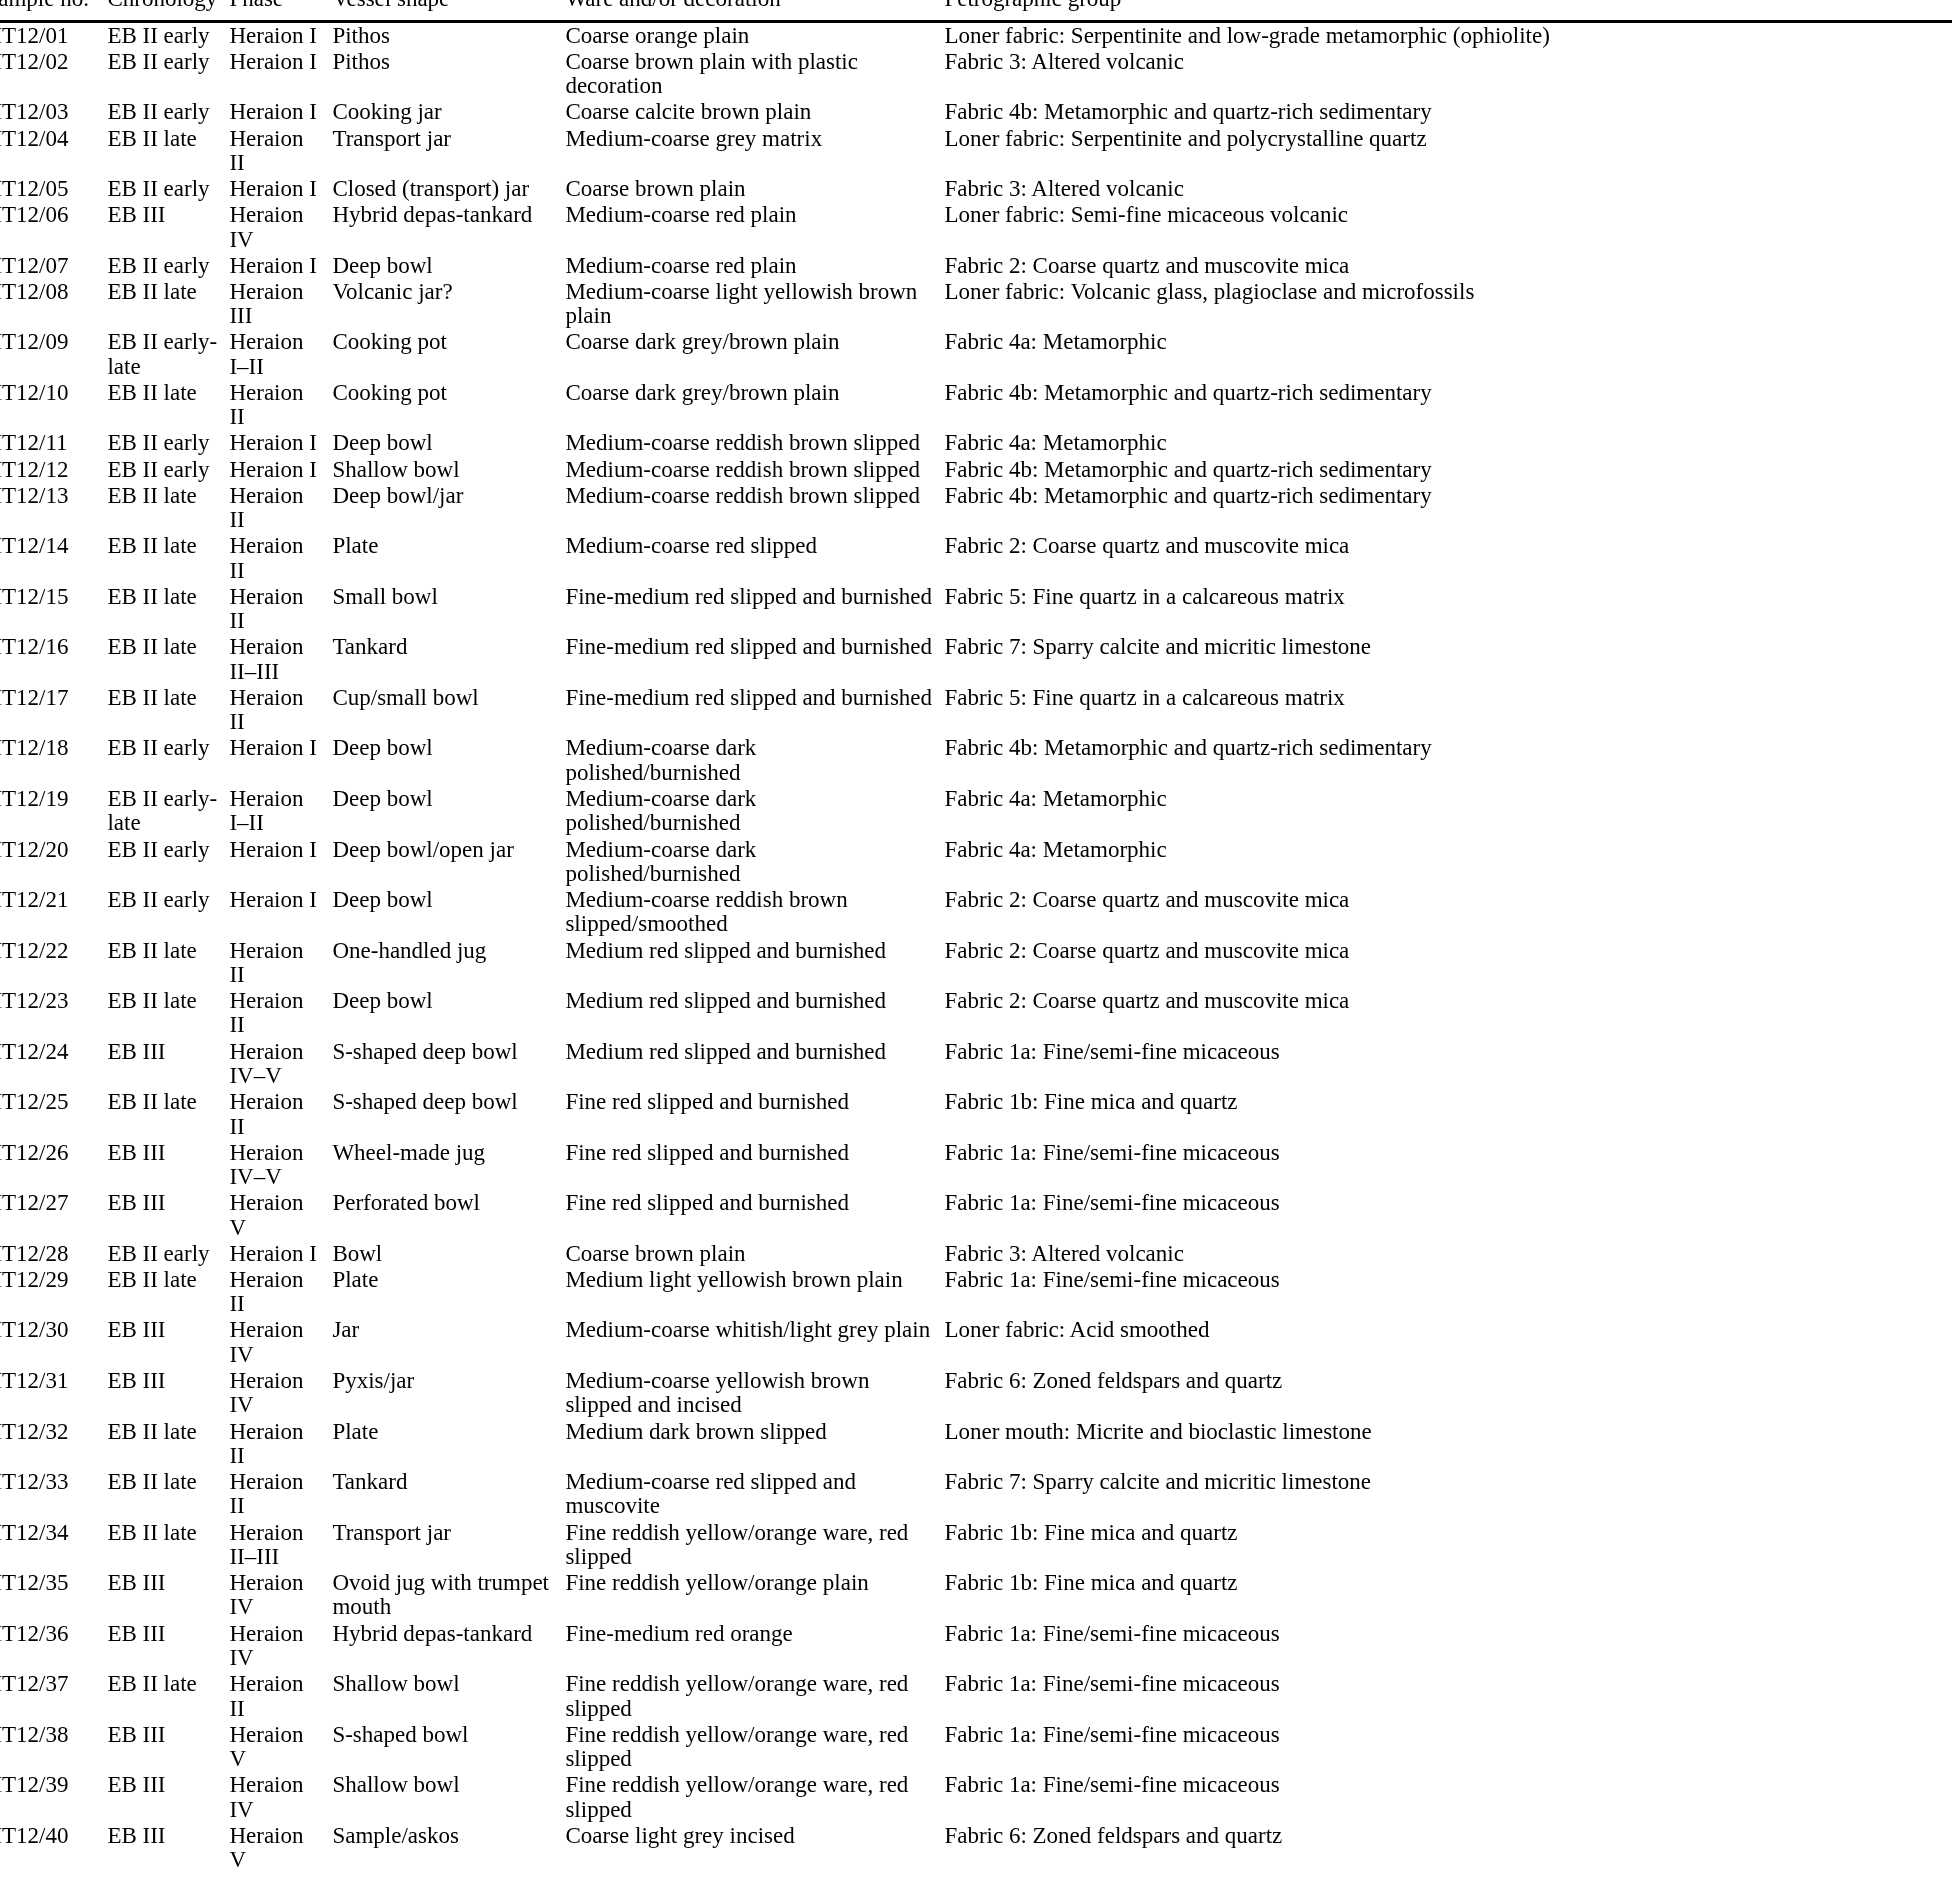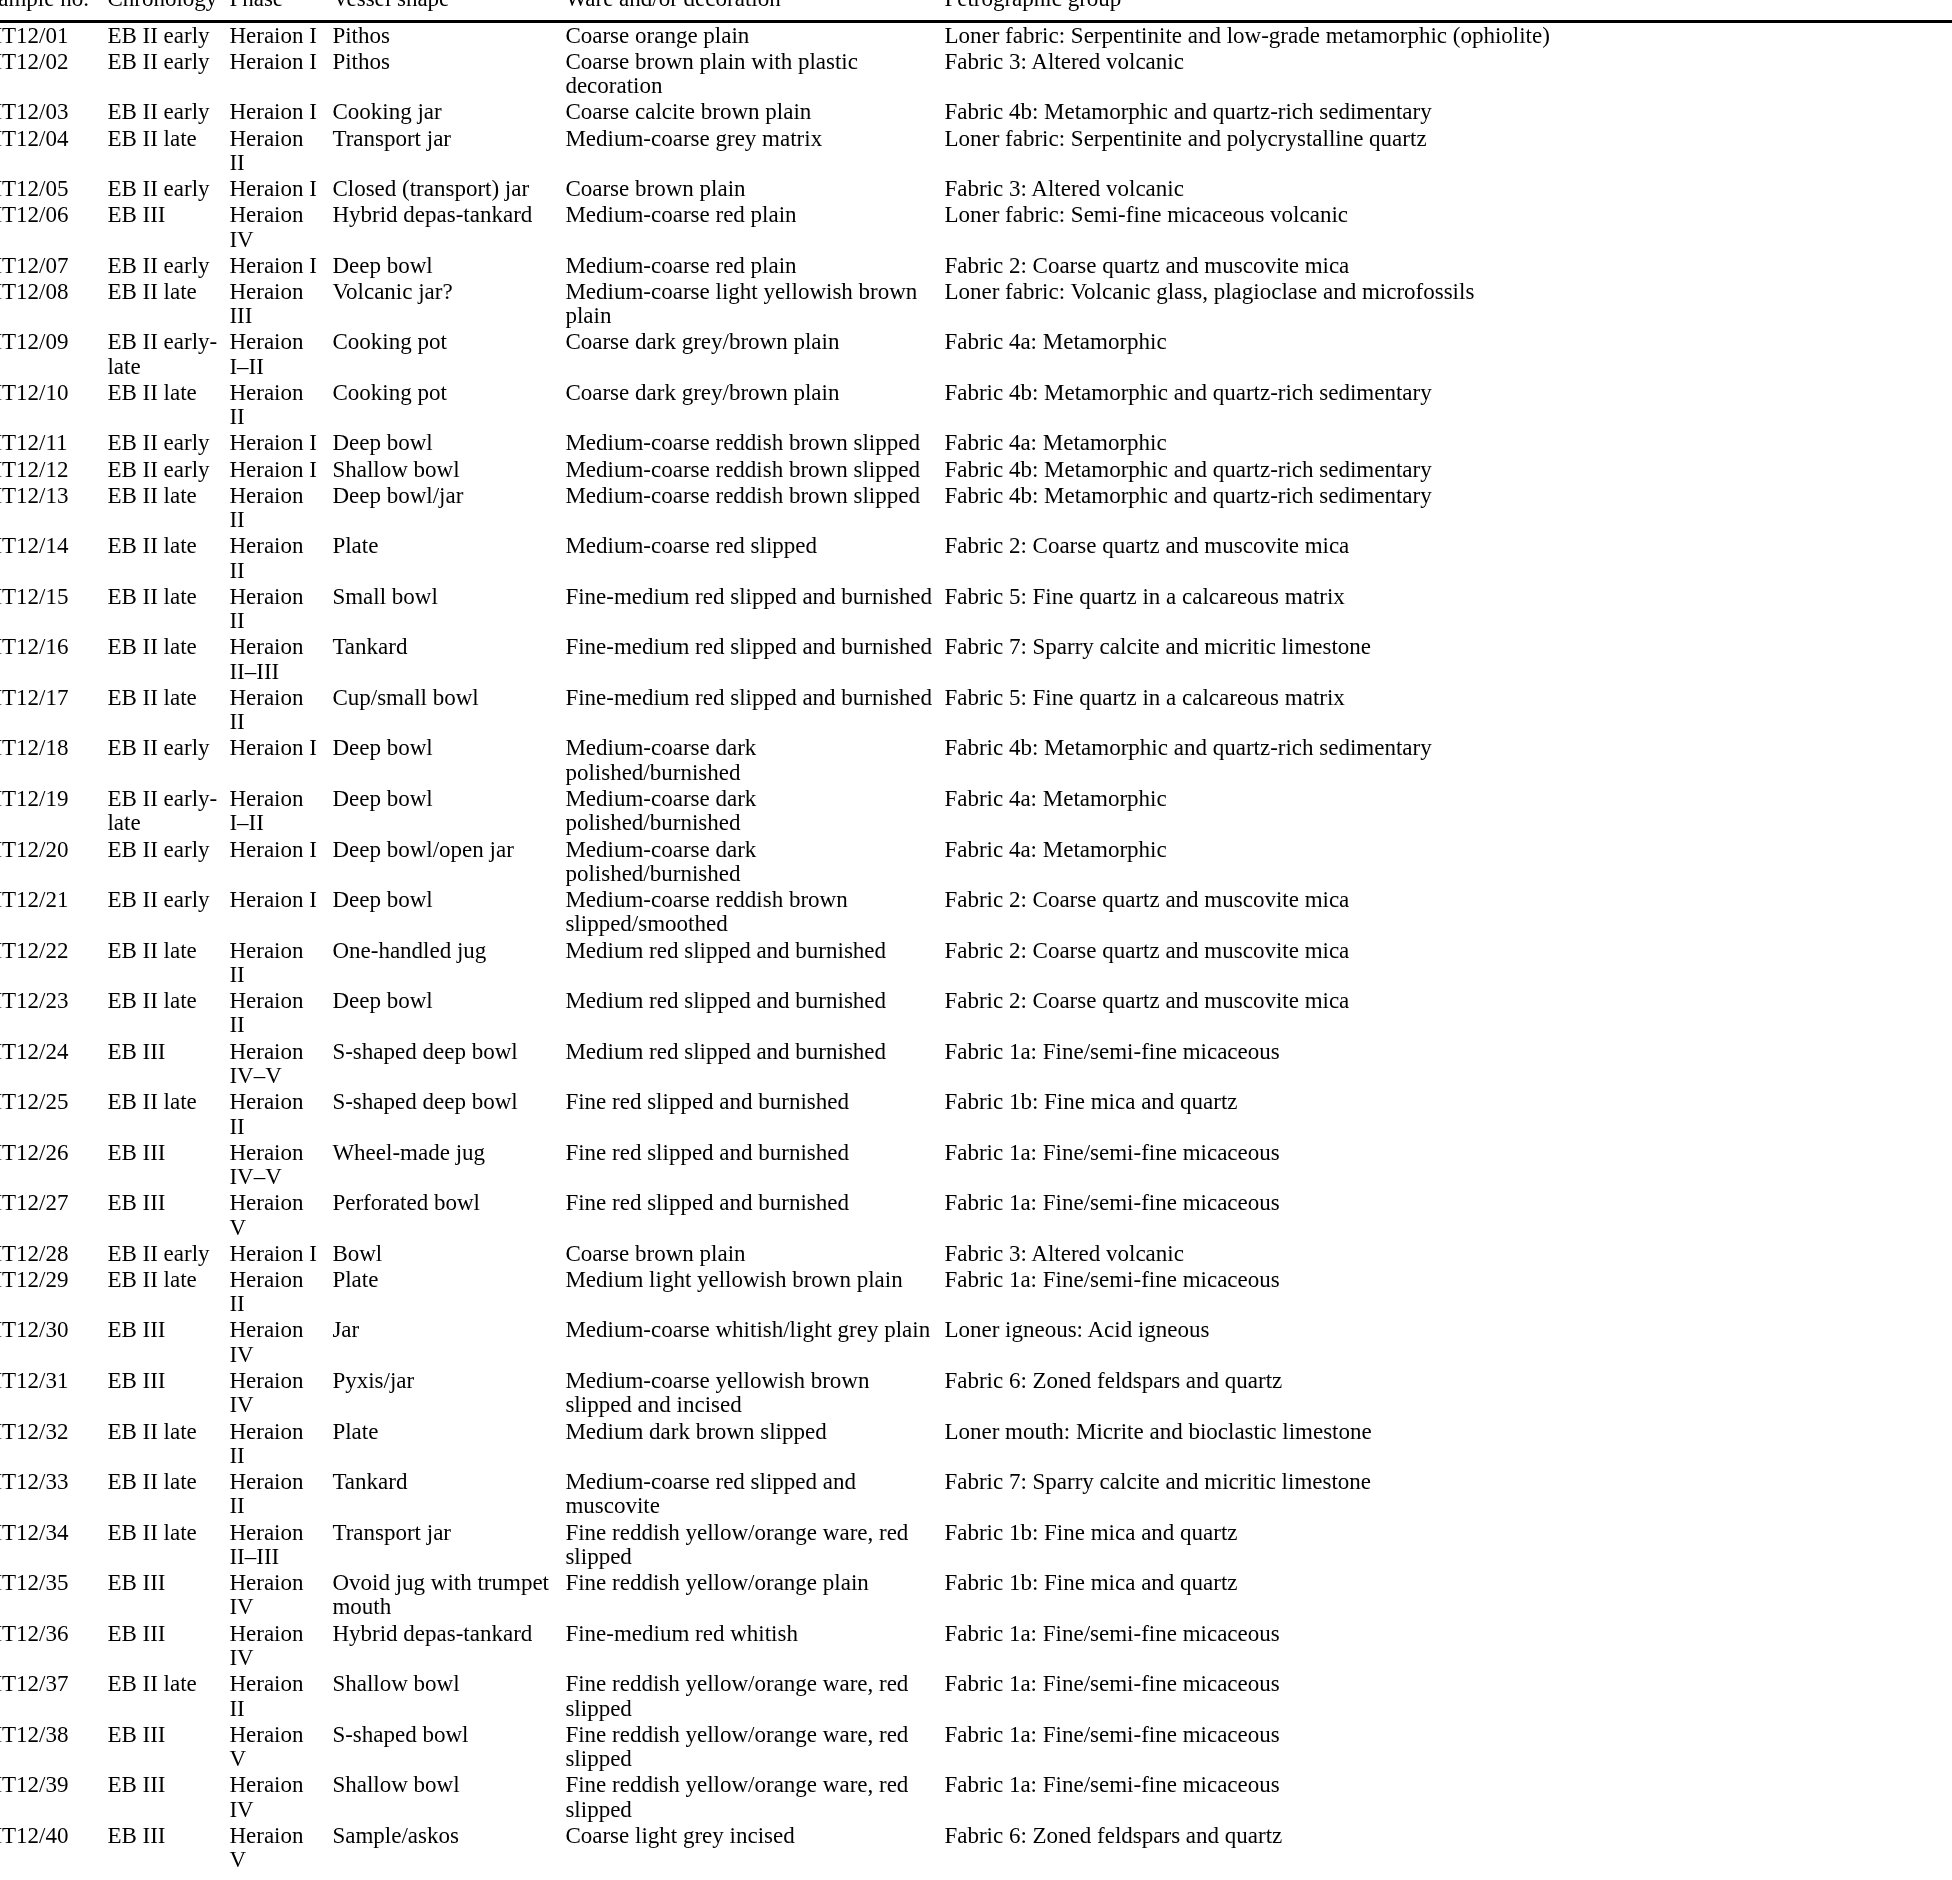--- a/index.html
+++ b/index.html
@@ -324,21 +324,21 @@
             <td>Plate</td>
             <td>Medium light yellowish brown plain</td>
             <td>Fabric 1a: Fine/semi-fine micaceous</td>
           </tr>
           <tr class="row">
             <td>HT12/30</td>
             <td>EB III</td>
             <td>Heraion IV</td>
             <td>Jar</td>
             <td>Medium-coarse whitish/light grey plain</td>
-            <td>Loner igneous: Acid igneous</td>
+            <td>Loner fabric: Acid smoothed</td>
           </tr>
           <tr class="row">
             <td>HT12/31</td>
             <td>EB III</td>
             <td>Heraion IV</td>
             <td>Pyxis/jar</td>
             <td>Medium-coarse yellowish brown slipped and incised</td>
             <td>Fabric 6: Zoned feldspars and quartz</td>
           </tr>
           <tr class="row">
@@ -371,21 +371,21 @@
             <td>Heraion IV</td>
             <td>Ovoid jug with trumpet mouth</td>
             <td>Fine reddish yellow/orange plain</td>
             <td>Fabric 1b: Fine mica and quartz</td>
           </tr>
           <tr class="row">
             <td>HT12/36</td>
             <td>EB III</td>
             <td>Heraion IV</td>
             <td>Hybrid depas-tankard</td>
-            <td>Fine-medium red whitish</td>
+            <td>Fine-medium red orange</td>
             <td>Fabric 1a: Fine/semi-fine micaceous</td>
           </tr>
           <tr class="row">
             <td>HT12/37</td>
             <td>EB II late</td>
             <td>Heraion II</td>
             <td>Shallow bowl</td>
             <td>Fine reddish yellow/orange ware, red slipped</td>
             <td>Fabric 1a: Fine/semi-fine micaceous</td>
           </tr>

